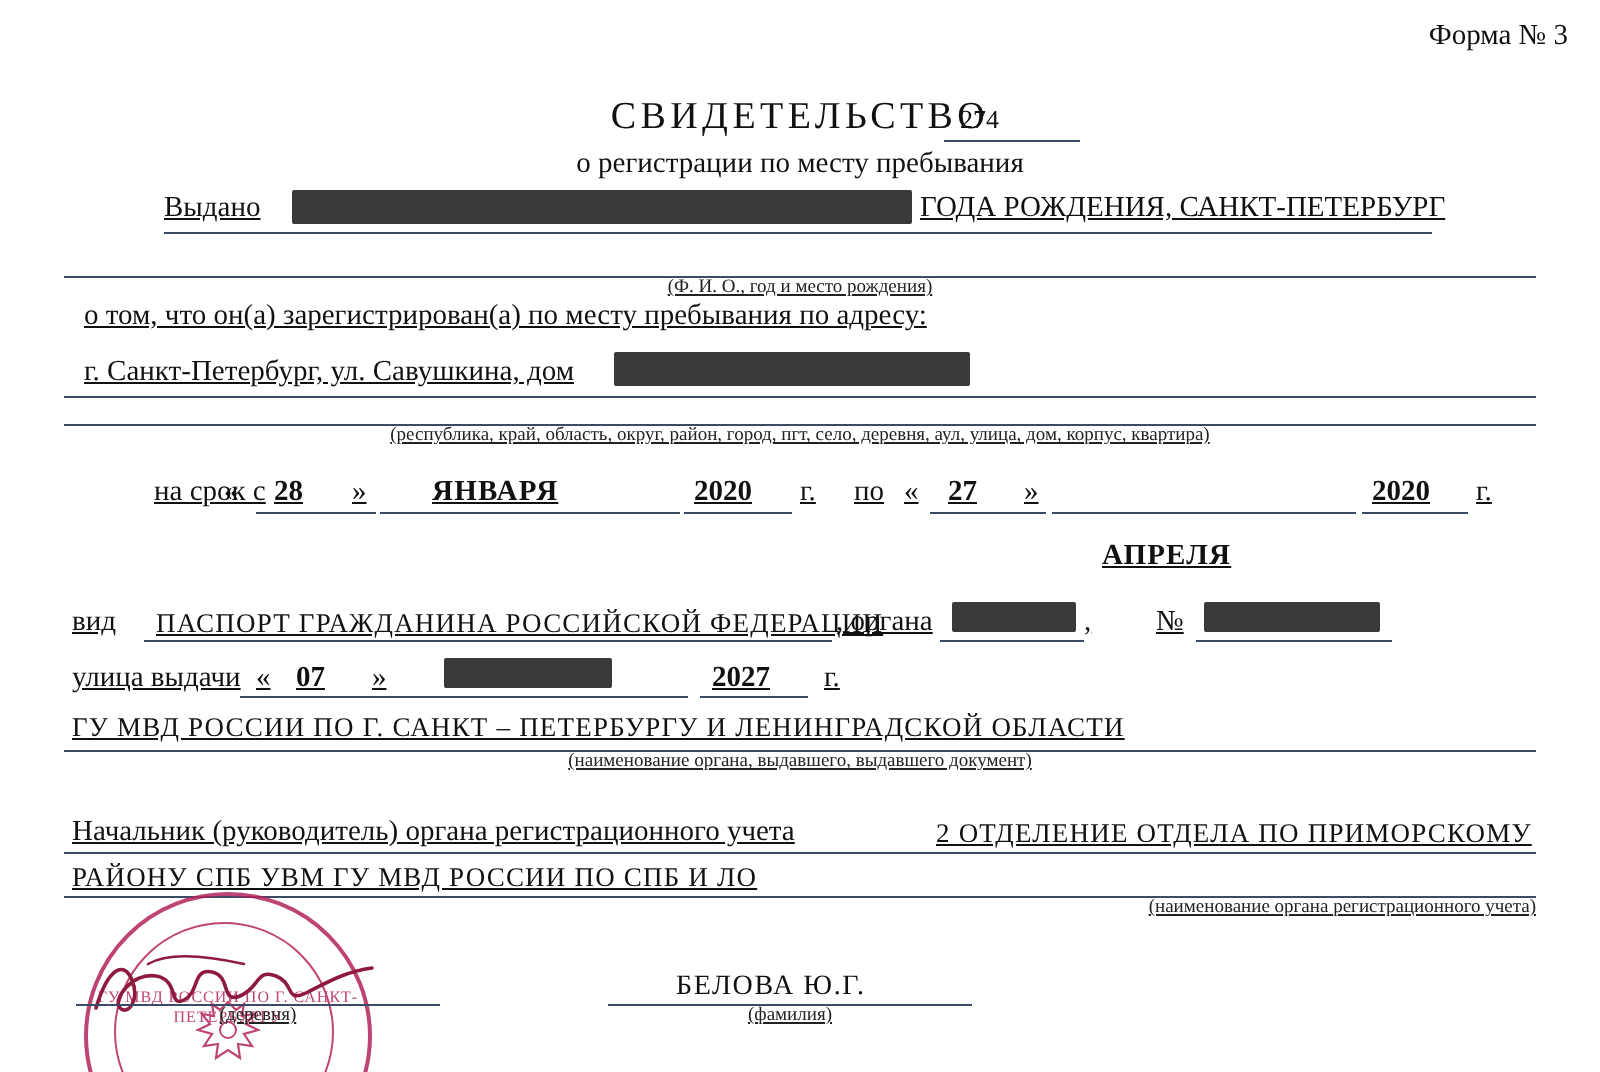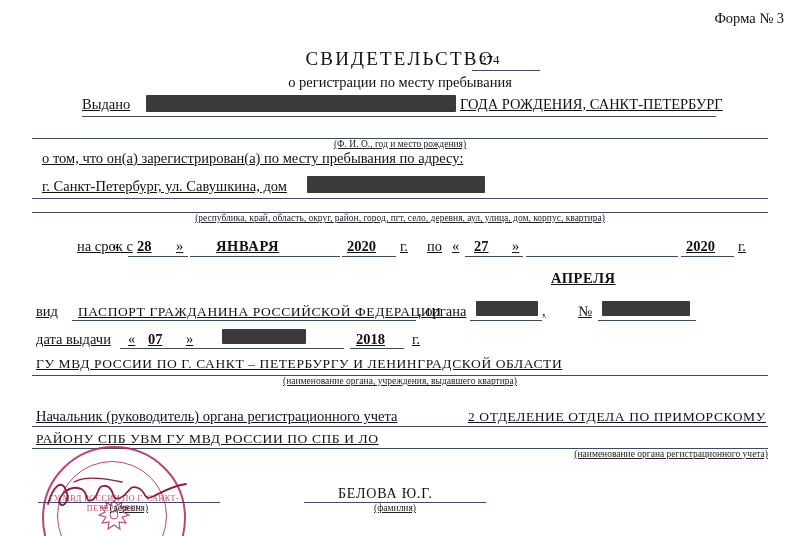--- a/index.html
+++ b/index.html
@@ -180,33 +180,33 @@
   <div class="abs small-lbl spaced" style="left:78px; top:304px;">ПАСПОРТ ГРАЖДАНИНА РОССИЙСКОЙ ФЕДЕРАЦИИ</div>
   <div class="abs lbl" style="left:418px; top:303px;">, органа</div>
   <div class="abs redact" style="left:476px; top:301px; width:62px; height:15px;"></div>
   <div class="abs lbl" style="left:542px; top:303px;">,</div>
   <div class="abs lbl" style="left:578px; top:303px;">№</div>
   <div class="abs redact" style="left:602px; top:301px; width:88px; height:15px;"></div>
   <div class="rule" style="left:72px; top:320px; width:344px;"></div>
   <div class="rule" style="left:470px; top:320px; width:72px;"></div>
   <div class="rule" style="left:598px; top:320px; width:98px;"></div>
 
-  <div class="abs lbl" style="left:36px; top:331px;">дата выдачи</div>
+  <div class="abs lbl" style="left:36px; top:331px;">улица выдачи</div>
   <div class="abs lbl" style="left:128px; top:331px;">«</div>
   <div class="abs lbl bold" style="left:148px; top:331px;">07</div>
   <div class="abs lbl" style="left:186px; top:331px;">»</div>
   <div class="abs redact" style="left:222px; top:329px; width:84px; height:15px;"></div>
-  <div class="abs lbl bold" style="left:356px; top:331px;">2018</div>
+  <div class="abs lbl bold" style="left:356px; top:331px;">2027</div>
   <div class="abs lbl" style="left:412px; top:331px;">г.</div>
   <div class="rule" style="left:120px; top:348px; width:224px;"></div>
   <div class="rule" style="left:350px; top:348px; width:54px;"></div>
 
   <div class="abs small-lbl spaced" style="left:36px; top:356px;">ГУ  МВД  РОССИИ  ПО  Г. САНКТ – ПЕТЕРБУРГУ  И  ЛЕНИНГРАДСКОЙ  ОБЛАСТИ</div>
   <div class="rule" style="left:32px; top:375px; width:736px;"></div>
-  <div class="abs caption" style="left:32px; top:376px; width:736px;">(наименование органа, учреждения, выдавшего квартира)</div>
+  <div class="abs caption" style="left:32px; top:376px; width:736px;">(наименование органа, выдавшего, выдавшего документ)</div>
 
   <div class="abs lbl" style="left:36px; top:408px;">Начальник (руководитель) органа регистрационного учета</div>
   <div class="abs small-lbl spaced" style="left:468px; top:409px;">2 ОТДЕЛЕНИЕ ОТДЕЛА  ПО ПРИМОРСКОМУ</div>
   <div class="rule" style="left:32px; top:426px; width:736px;"></div>
   <div class="abs small-lbl spaced" style="left:36px; top:431px;">РАЙОНУ СПБ УВМ  ГУ  МВД  РОССИИ  ПО СПБ  И  ЛО</div>
   <div class="rule" style="left:32px; top:448px; width:736px;"></div>
   <div class="abs caption" style="left:32px; top:449px; width:736px;text-align:right;">(наименование органа регистрационного учета)</div>
 
   <div class="stamp">
     <div class="stamp-txt">ГУ МВД РОССИИ ПО Г. САНКТ-ПЕТЕРБУРГУ</div>

